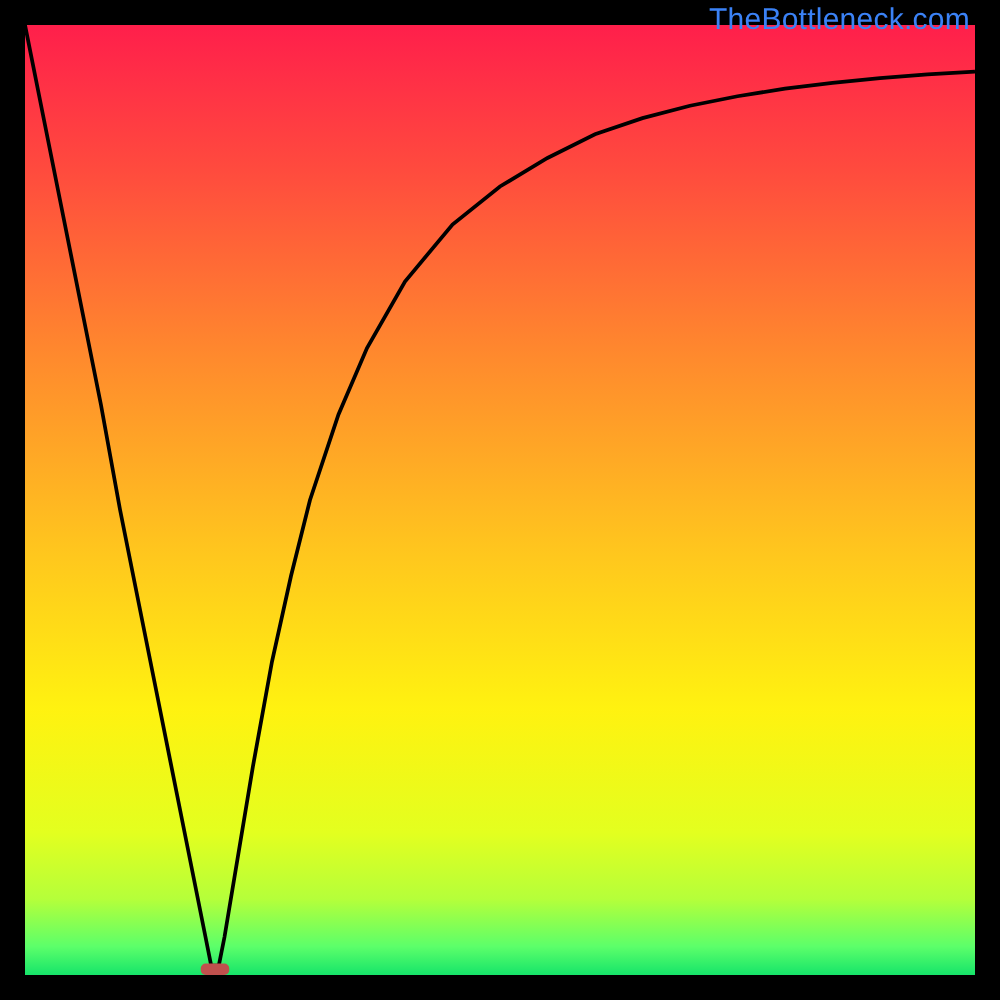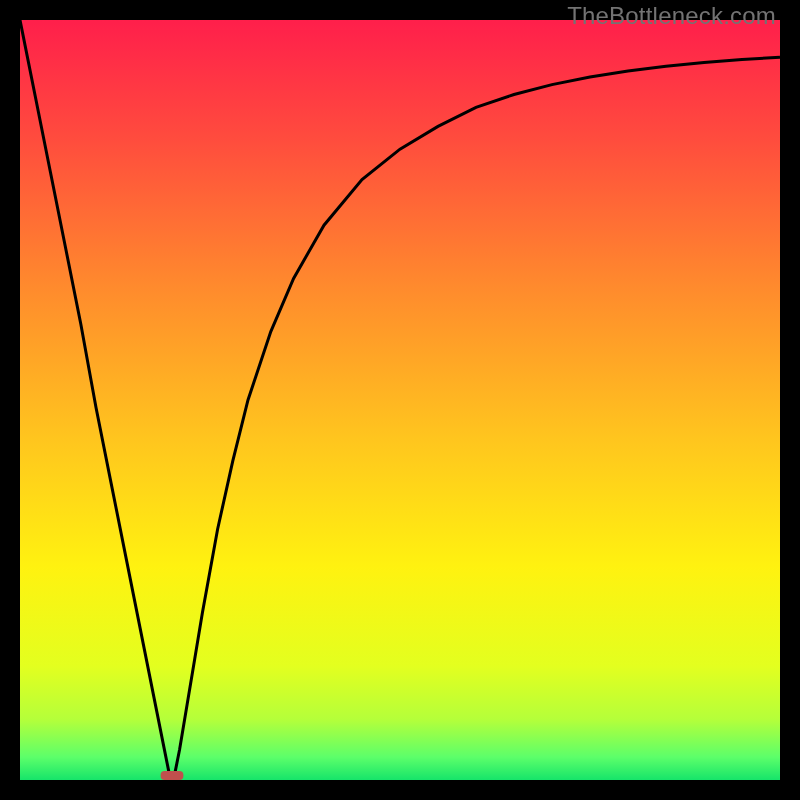--- a/index.html
+++ b/index.html
@@ -23,21 +23,21 @@
     position: absolute;
     left: 0;
     top: 0;
     width: 760px;
     height: 760px;
   }
   .watermark {
     position: absolute;
     top: 2px;
     right: 24px;
-    color: #737373;
+    color: #3b82f6;
     font-size: 24px;
     font-weight: 500;
     letter-spacing: 0.2px;
     z-index: 10;
   }
   svg { display: block; }
 </style>
 </head>
 <body>
 

